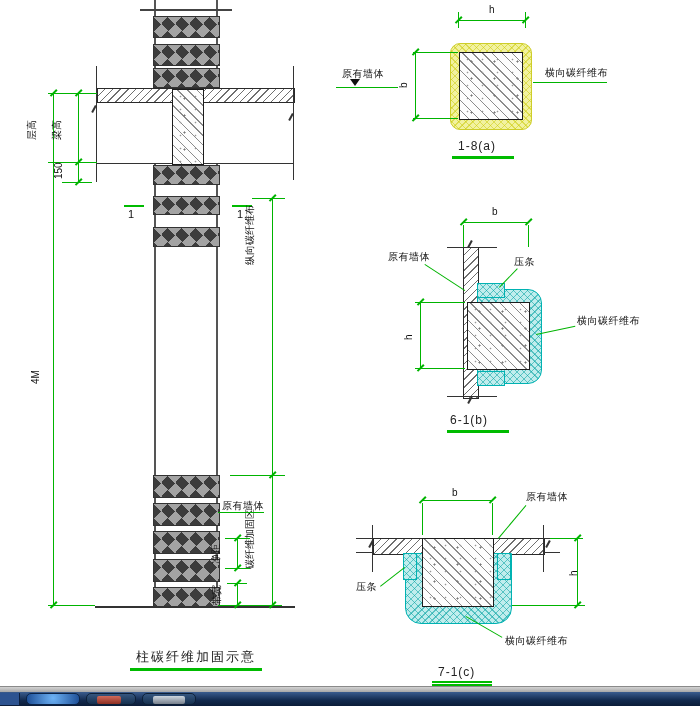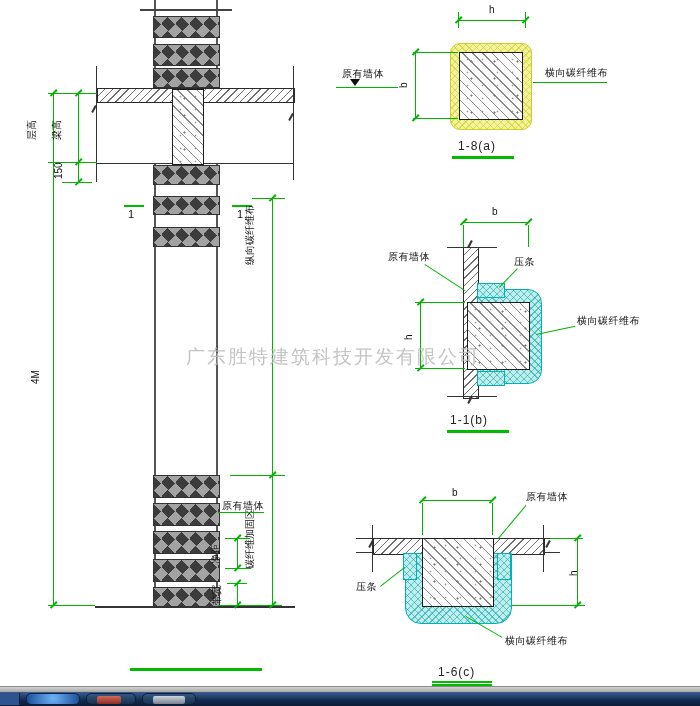--- a/index.html
+++ b/index.html
@@ -47,21 +47,20 @@
   
   .graystrip{position:absolute;left:0;top:686px;width:700px;height:6px;background:linear-gradient(#d2d2d2,#a8a8a8);border-top:1px solid #8a8a8a;box-sizing:border-box;}
   .taskbar{position:absolute;left:0;top:692px;width:700px;height:14px;background:linear-gradient(#3a5c8e,#12294d 60%,#0b1c38);}
   .tbtn{position:absolute;top:1px;height:12px;border-radius:5px;box-sizing:border-box;}
 </style>
 </head>
 <body>
 
 <div id="app">
 
-  <div class="wm">广东胜特建筑科技开发有限公司</div>
 
   <div class="blv" style="left:154px;top:0;height:88px;width:2px;background:#555;"></div>
   <div class="blv" style="left:216px;top:0;height:88px;width:2px;background:#555;"></div>
   <div class="blv" style="left:154px;top:163px;height:442px;width:2px;background:#555;"></div>
   <div class="blv" style="left:216px;top:163px;height:442px;width:2px;background:#555;"></div>
   <div class="bl" style="left:140px;top:9px;width:92px;height:2px;background:#444;"></div>
 
   <div class="band" style="left:153px;top:16px;width:65px;height:20px;"></div>
   <div class="band" style="left:153px;top:44px;width:65px;height:20px;"></div>
   <div class="band" style="left:153px;top:68px;width:65px;height:18px;"></div>
@@ -127,20 +126,21 @@
   <div class="tick" style="left:233px;top:537px;"></div>
   <div class="tick" style="left:233px;top:567px;"></div>
   <div class="vt" style="left:223px;top:550px;">净距</div>
 
   <div class="gl" style="left:227px;top:583px;width:20px;"></div>
   <div class="glv" style="left:237px;top:583px;height:22px;"></div>
   <div class="tick" style="left:233px;top:582px;"></div>
   <div class="tick" style="left:233px;top:604px;"></div>
   <div class="vt" style="left:224px;top:591px;">带宽</div>
 
+  <div class="lbl" style="left:136px;top:648px;font-size:13px;letter-spacing:2px;color:#222;">柱碳纤维加固示意</div>
   <div class="gu" style="left:130px;top:668px;width:132px;height:3px;"></div>
 
   <div class="yelw" style="left:450px;top:43px;width:80px;height:85px;border-radius:10px;"></div>
   <div class="concrete" style="left:459px;top:52px;width:62px;height:66px;"></div>
   <div class="glv" style="left:458px;top:12px;height:16px;"></div>
   <div class="glv" style="left:525px;top:12px;height:16px;"></div>
   <div class="gl" style="left:458px;top:20px;width:68px;"></div>
   <div class="tick" style="left:454px;top:19px;"></div>
   <div class="tick" style="left:521px;top:19px;"></div>
   <div class="lbl" style="left:489px;top:4px;">h</div>
@@ -175,21 +175,21 @@
   <div class="glv" style="left:420px;top:302px;height:66px;"></div>
   <div class="tick" style="left:416px;top:301px;"></div>
   <div class="tick" style="left:416px;top:367px;"></div>
   <div class="vt" style="left:414px;top:329px;">h</div>
   <div class="lbl" style="left:388px;top:250px;">原有墙体</div>
   <div class="lead" style="left:425px;top:264px;width:48px;transform:rotate(33deg);"></div>
   <div class="lbl" style="left:514px;top:255px;">压条</div>
   <div class="lead" style="left:499px;top:287px;width:26px;transform:rotate(-46deg);"></div>
   <div class="lbl" style="left:577px;top:314px;">横向碳纤维布</div>
   <div class="lead" style="left:536px;top:334px;width:40px;transform:rotate(-12deg);"></div>
-  <div class="stitle" style="left:450px;top:413px;">1-1(b)</div>
+  <div class="stitle" style="left:450px;top:413px;">6-1(b)</div>
   <div class="gu" style="left:447px;top:430px;width:62px;height:3px;"></div>
 
   <div class="wallh" style="left:373px;top:538px;width:49px;height:15px;"></div>
   <div class="wallh" style="left:492px;top:538px;width:51px;height:15px;"></div>
   <div class="blv" style="left:372px;top:525px;height:47px;"></div>
   <div class="blv" style="left:543px;top:525px;height:47px;"></div>
   <div class="bl" style="left:356px;top:538px;width:17px;"></div>
   <div class="bl" style="left:356px;top:552px;width:17px;"></div>
   <div class="bl" style="left:543px;top:538px;width:17px;"></div>
   <div class="bl" style="left:543px;top:552px;width:17px;"></div>
@@ -210,21 +210,21 @@
   <div class="glv" style="left:577px;top:538px;height:67px;"></div>
   <div class="tick" style="left:573px;top:537px;"></div>
   <div class="tick" style="left:573px;top:604px;"></div>
   <div class="vt" style="left:579px;top:565px;">h</div>
   <div class="lbl" style="left:526px;top:490px;">原有墙体</div>
   <div class="lead" style="left:498px;top:538px;width:43px;transform:rotate(-50deg);"></div>
   <div class="lbl" style="left:356px;top:580px;">压条</div>
   <div class="lead" style="left:380px;top:586px;width:31px;transform:rotate(-38deg);"></div>
   <div class="lbl" style="left:505px;top:634px;">横向碳纤维布</div>
   <div class="lead" style="left:466px;top:616px;width:42px;transform:rotate(30deg);"></div>
-  <div class="stitle" style="left:438px;top:665px;">1-6(c)</div>
+  <div class="stitle" style="left:438px;top:665px;">7-1(c)</div>
   <div class="gu" style="left:432px;top:681px;width:60px;height:1.5px;"></div>
   <div class="gu" style="left:432px;top:684px;width:60px;height:1.5px;"></div>
 
   <div class="graystrip"></div>
   <div class="taskbar">
     <div class="tbtn" style="left:0;width:20px;background:#2d5390;border-right:1px solid #0c1f3d;border-radius:0;"></div>
     <div class="tbtn" style="left:26px;width:54px;background:radial-gradient(circle at 50% 40%,#6db2f5,#1d4e96);border:1px solid #0a2347;"></div>
     <div class="tbtn" style="left:86px;width:50px;background:linear-gradient(#35567f,#16304f);border:1px solid #0d2038;">
       <div style="position:absolute;left:10px;top:2px;width:24px;height:8px;background:linear-gradient(#d06a5a,#8d2f23);border-radius:2px;"></div>
     </div>

